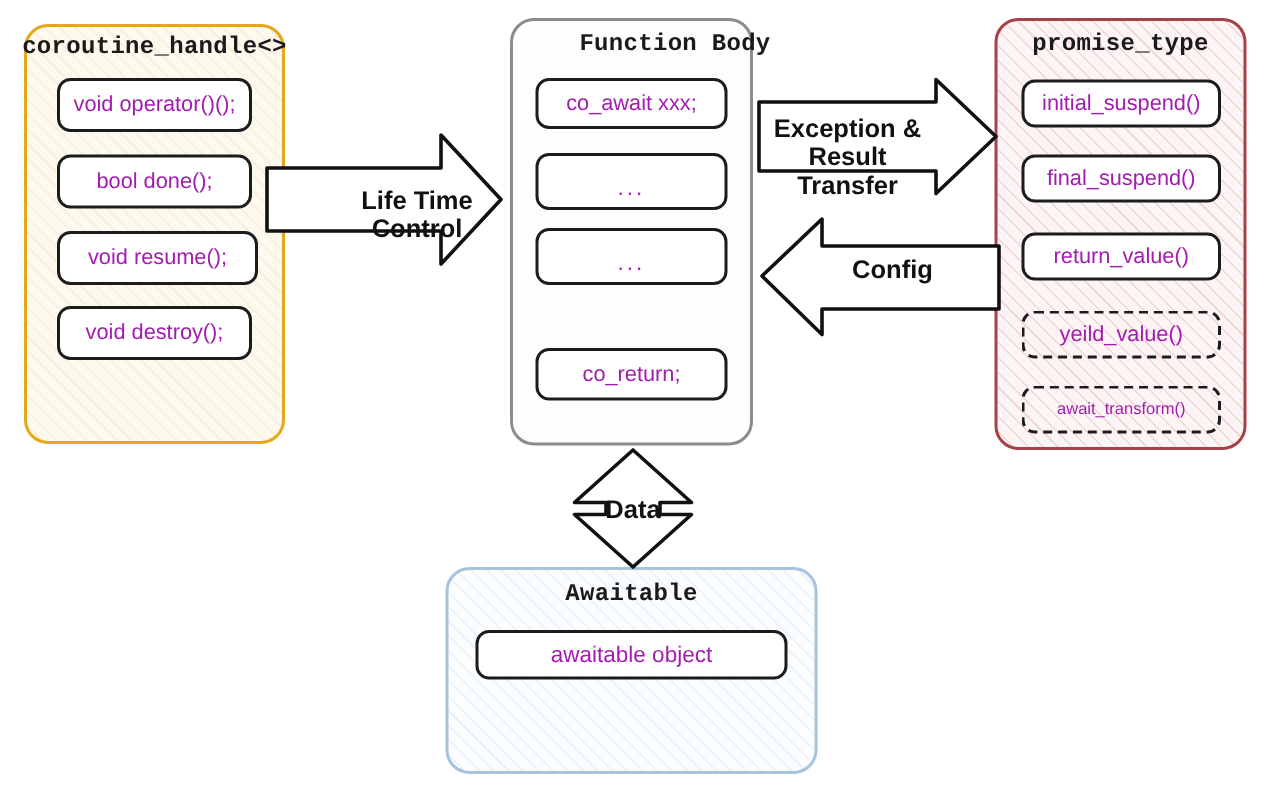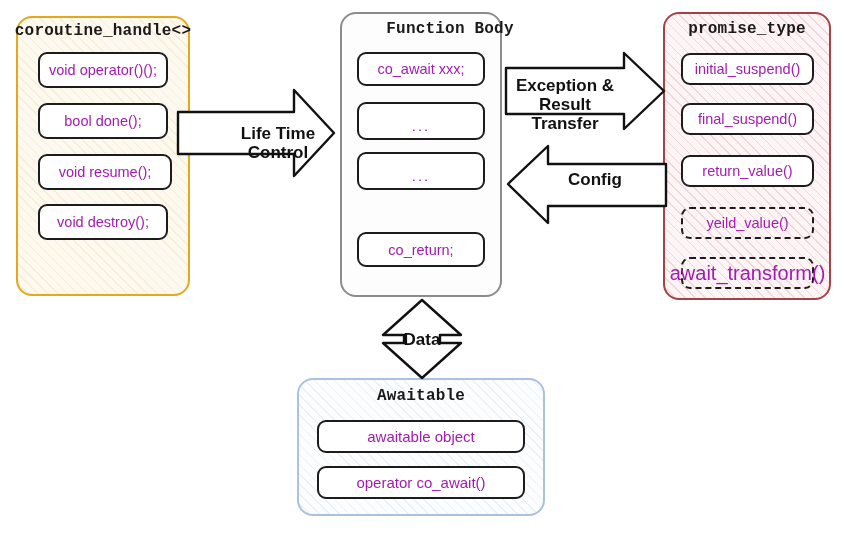--- a/index.html
+++ b/index.html
@@ -145,28 +145,27 @@
   <div class="item" style="left:357px; top:203px; width:128px; height:35px;margin-top:29px;">co_return;</div>
 
   <div class="panel panel-promise" style="left:663px; top:12px; width:168px; height:288px;">
   </div>
   <div class="panel-title" style="left:663px; top:20px; width:168px;">promise_type</div>
 
   <div class="item" style="left:681px; top:53px; width:133px; height:32px;">initial_suspend()</div>
   <div class="item" style="left:681px; top:103px; width:133px; height:32px;">final_suspend()</div>
   <div class="item" style="left:681px; top:155px; width:133px; height:32px;">return_value()</div>
   <div class="item dashed" style="left:681px; top:207px; width:133px; height:32px;">yeild_value()</div>
-  <div class="item dashed" style="left:681px; top:257px; width:133px; height:32px; font-size:20px;text-align:right;">await_transform()</div>
+  <div class="item dashed" style="left:681px; top:257px; width:133px; height:32px; font-size:11px;text-align:right;">await_transform()</div>
 
   <div class="panel panel-awaitable" style="left:297px; top:378px; width:248px; height:138px;">
   </div>
   <div class="panel-title" style="left:297px; top:387px; width:248px;">Awaitable</div>
 
   <div class="item" style="left:317px; top:420px; width:208px; height:33px; font-size:15px;">awaitable object</div>
-  <div class="item" style="left:317px; top:466px; width:208px; height:33px; font-size:15px;">operator co_await()</div>
 
   <div class="arrow" style="left:178px; top:88px;">
     <svg width="158" height="90" viewBox="0 0 158 90">
       <polygon points="0,24 116,24 116,2 156,45 116,88 116,66 0,66" fill="#ffffff" stroke="#111111" stroke-width="2.4" stroke-linejoin="round"></polygon>
     </svg>
   </div>
   <div class="arrow-label" style="left:178px; top:124px; width:120px;margin-left:40px;">Life Time Control</div>
 
   <div class="arrow" style="left:506px; top:52px;">
     <svg width="160" height="80" viewBox="0 0 160 80">

